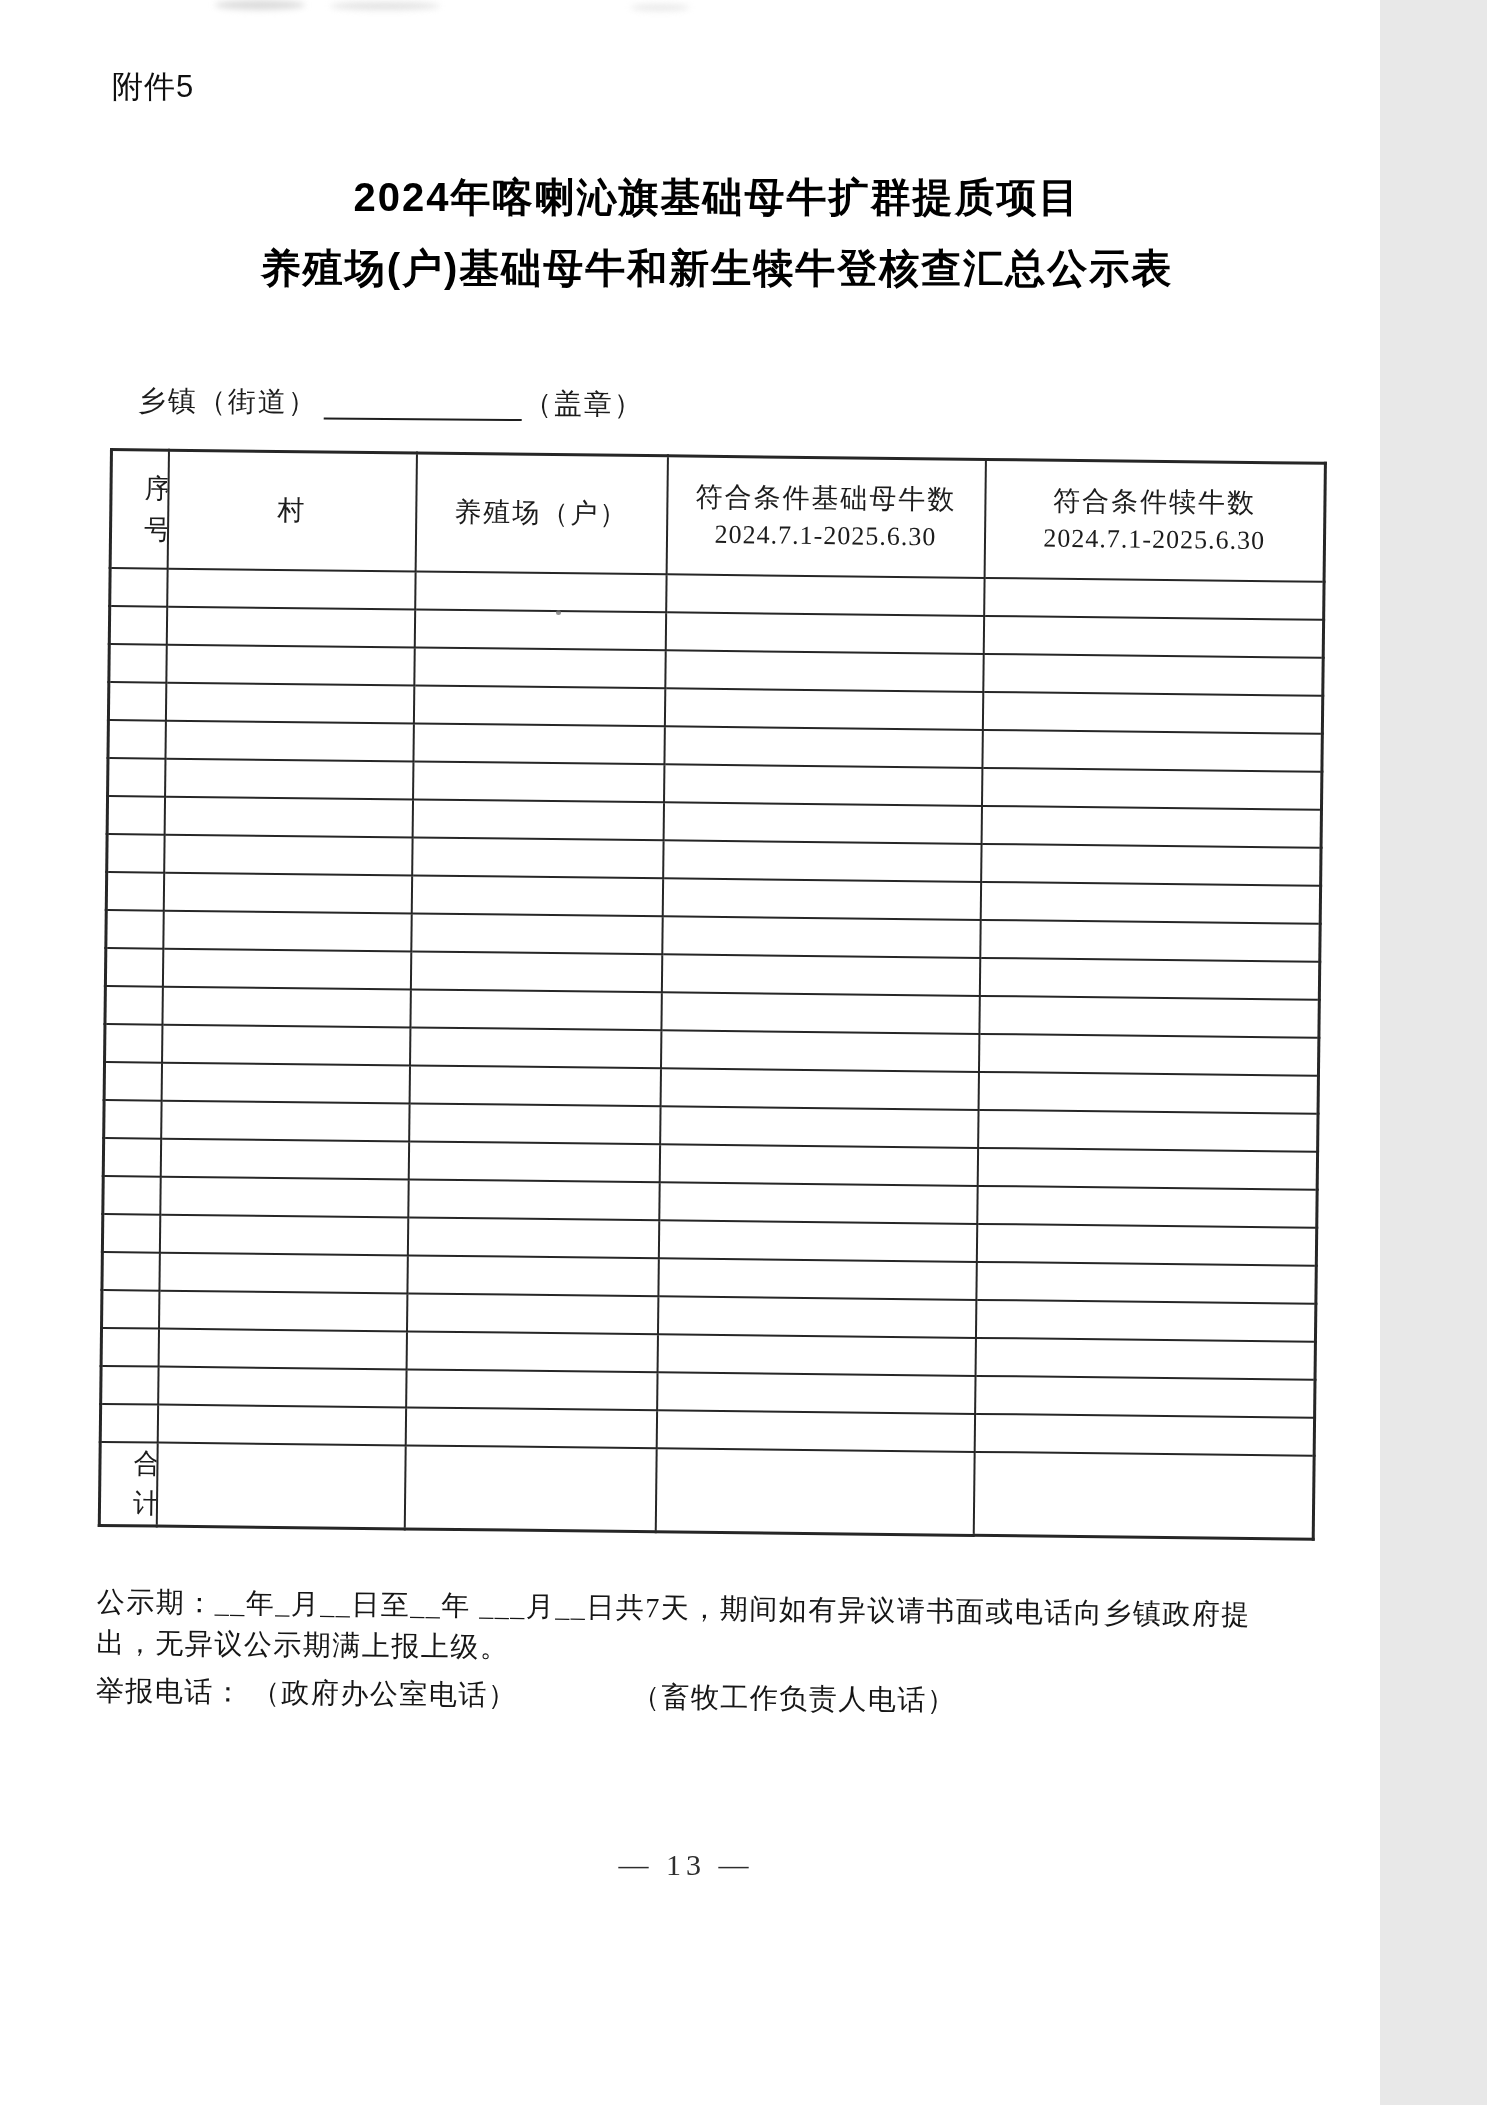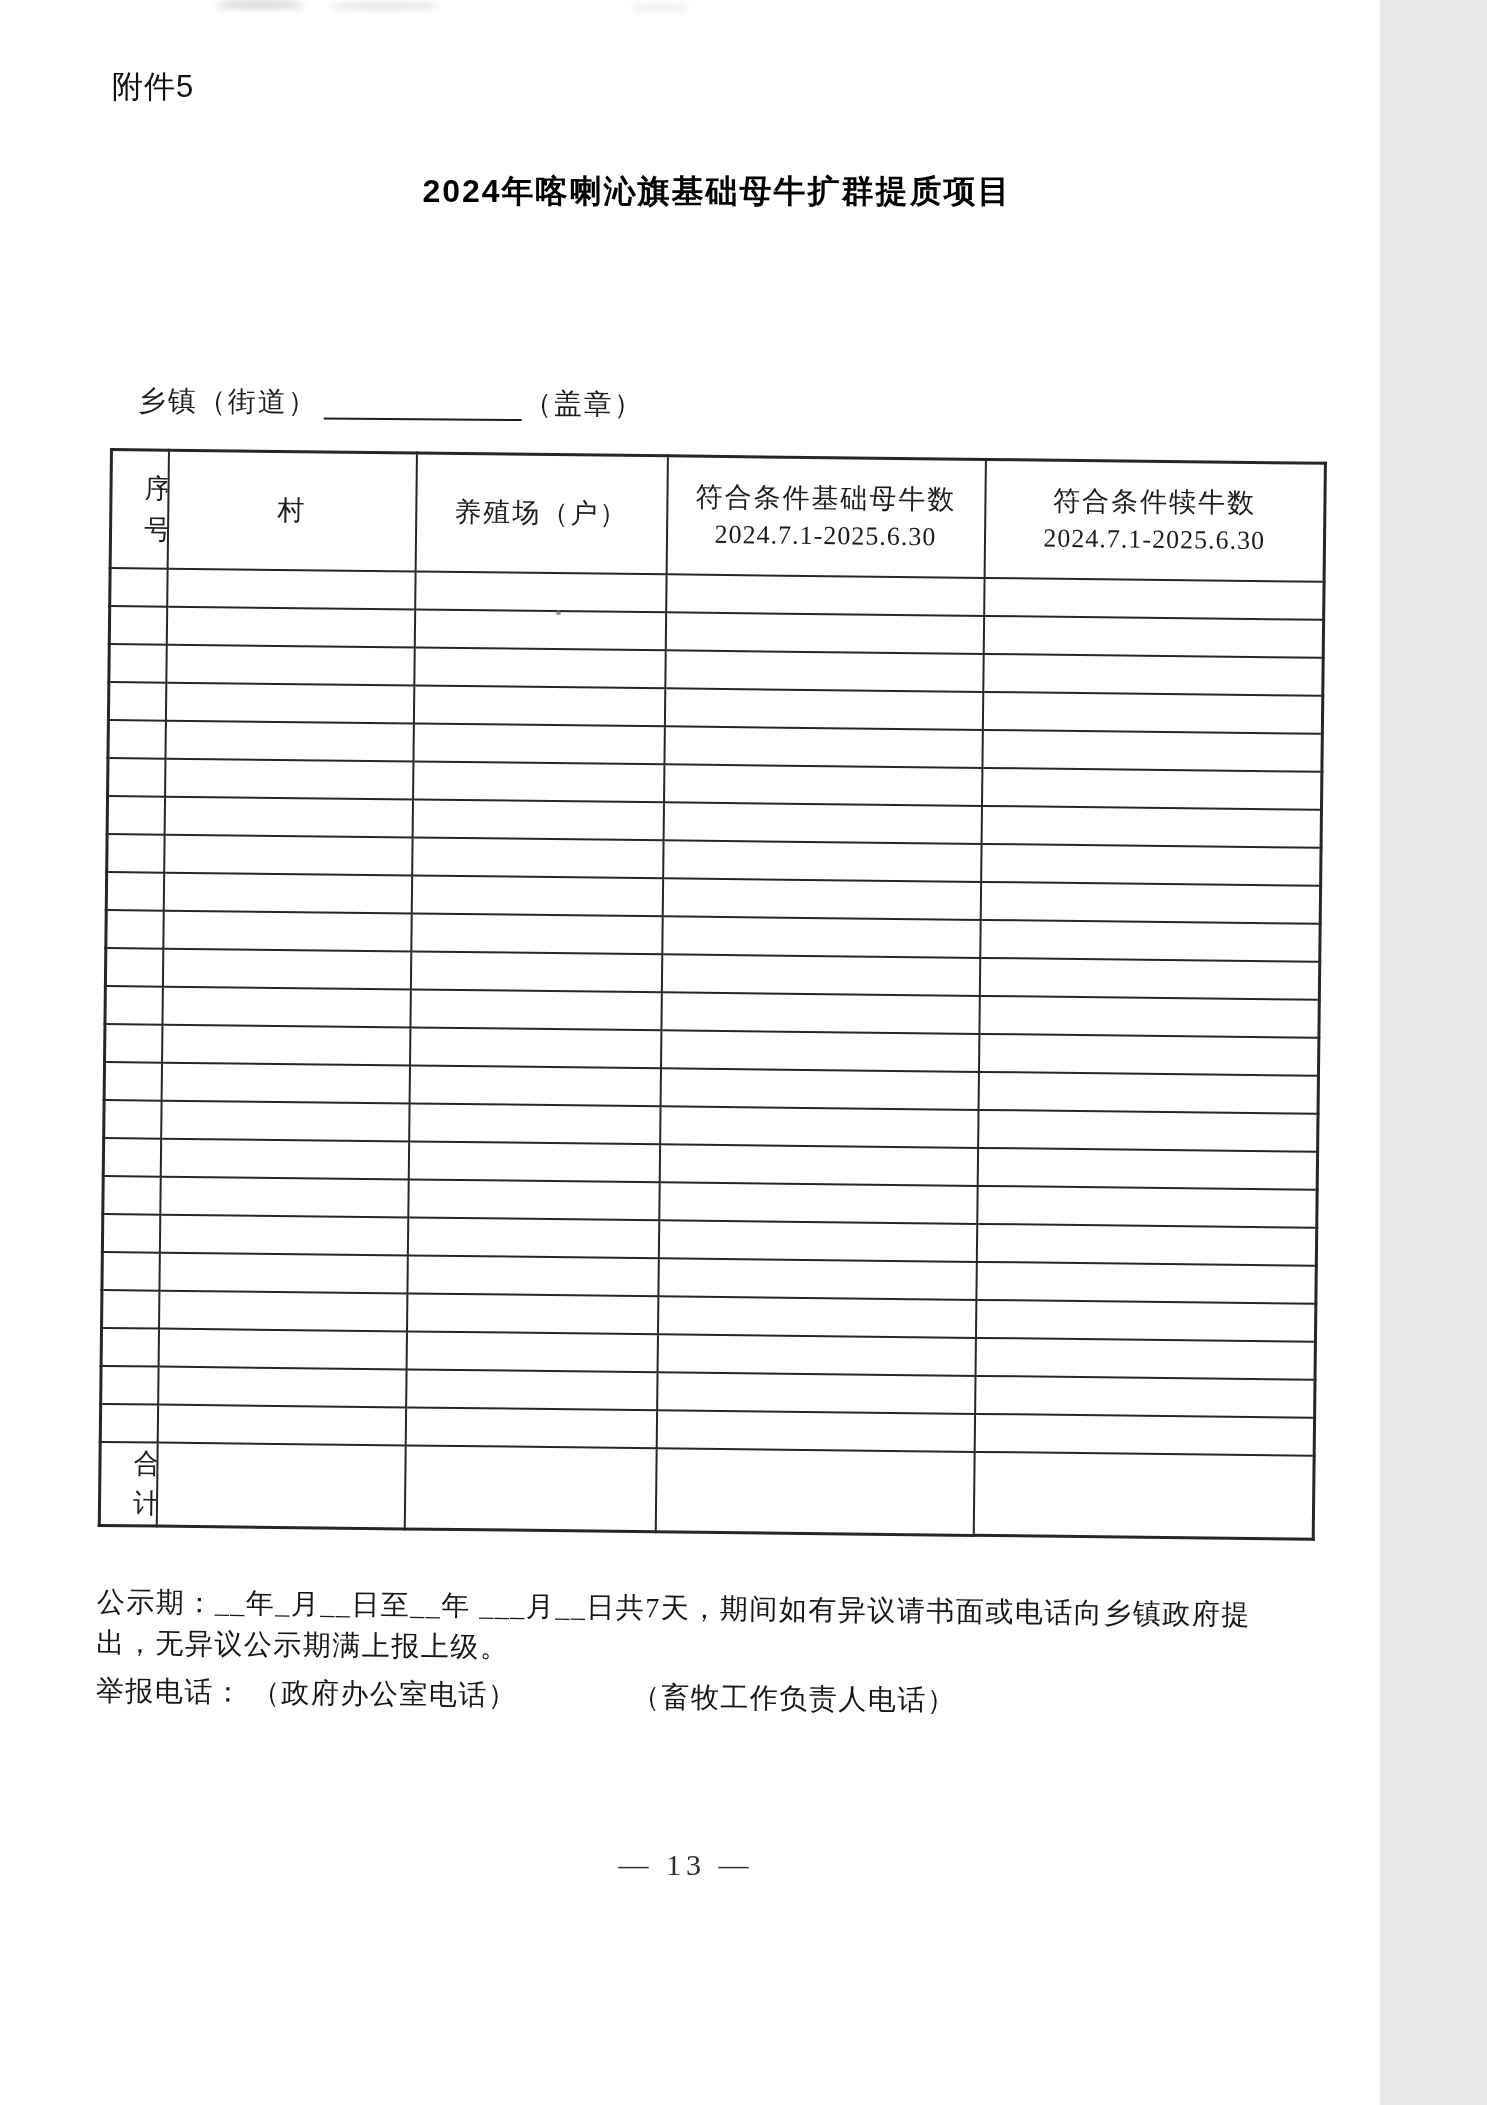--- a/index.html
+++ b/index.html
@@ -20,21 +20,21 @@
   
   .attachment{
     position:absolute;left:112px;top:66px;
     font-family:"Liberation Sans","DejaVu Sans",sans-serif;
     font-size:31px;font-weight:500;color:#101010;letter-spacing:1px;
   }
   .title{
     position:absolute;left:54px;right:0;text-align:center;
     font-family:"Liberation Sans","DejaVu Sans",sans-serif;
     font-weight:bold;color:#000;
-    font-size:32px;letter-spacing:2px;white-space:nowrap;
+    font-size:40px;letter-spacing:2px;white-space:nowrap;
   }
   .title.t1{top:170px;}
   .title.t2{top:241px;}
   .township{
     position:absolute;left:138px;top:382px;
     font-size:28px;letter-spacing:2px;
     transform:rotate(0.45deg);transform-origin:0 0;
   }
   .township .blank{
     display:inline-block;width:198px;height:30px;
@@ -109,20 +109,21 @@
   .speck.k2{left:1459px;top:1790px;width:3px;height:22px;opacity:.6;}
 </style>
 </head>
 <body>
 
 <div class="page">
 
   <div class="attachment">附件5</div>
 
   <div class="title t1">2024年喀喇沁旗基础母牛扩群提质项目</div>
+  <div class="title t2">养殖场(户)基础母牛和新生犊牛登核查汇总公示表</div>
 
   <div class="township">
     <span>乡镇（街道）</span><span class="blank"></span><span>（盖章）</span>
   </div>
 
   <div class="sheet">
     <table class="form">
       <colgroup>
         <col class="c-seq">
           <col class="c-village">

